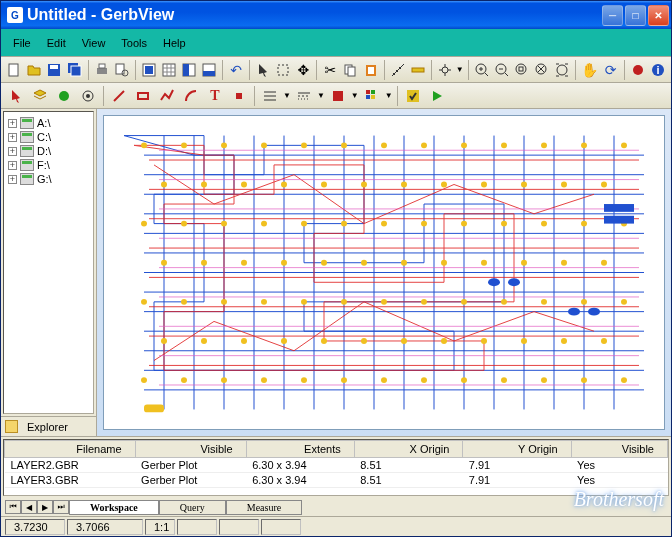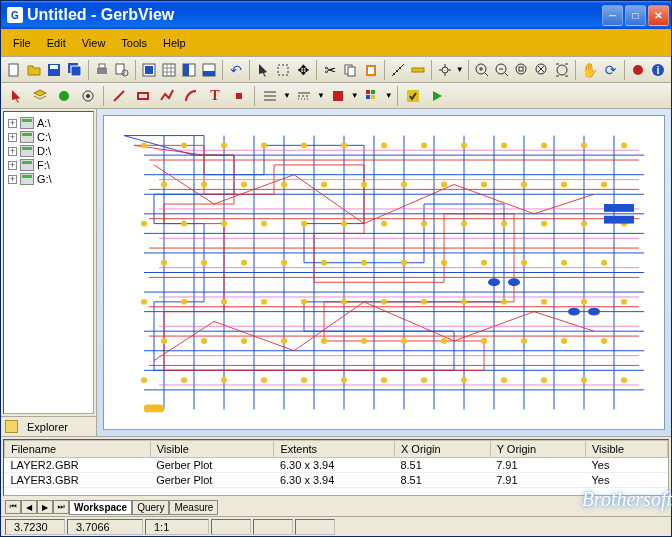--- a/index.html
+++ b/index.html
@@ -7,21 +7,21 @@
 
 
 .title-bar { height: 28px; background: linear-gradient(to bottom, #3d95ff 0%, #0053e1 8%, #0053e1 40%, #0a6cf0 88%, #0048c7 100%); display: flex; align-items: center; padding: 0 2px 0 6px; color: white; }
 .title-bar .icon { width: 16px; height: 16px; margin-right: 4px; background: #fff; border-radius: 2px; display:flex;align-items:center;justify-content:center;font-size:10px;color:#0048c7;font-weight:bold; }
 .title-bar .title { flex: 1; font-weight: bold; font-size: 16px; }
 .title-bar .win-buttons { display: flex; gap: 2px; }
 .title-bar .win-btn { width: 21px; height: 21px; background: linear-gradient(to bottom,#7ba7e6,#3773d8); border: 1px solid #fff4; border-radius: 3px; display:flex;align-items:center;justify-content:center;color:white;font-weight:bold;font-size:10px;cursor:pointer; }
 .title-bar .win-btn.close { background: linear-gradient(to bottom,#f09079,#d93f1e); }
 
 
-.menu-bar { height: 28px; background: #eab308; display: flex; align-items: center; padding: 8px 4px; border-bottom: 1px solid #aca899; }
+.menu-bar { height: 28px; background: #14b8a6; display: flex; align-items: center; padding: 8px 4px; border-bottom: 1px solid #aca899; }
 .menu-bar .menu-item { padding: 2px 8px; cursor: pointer; }
 
 
 .toolbar { height: 26px; background: linear-gradient(to bottom,#f3f2ea,#e2dfc9); border-bottom: 1px solid #aca899; display: flex; align-items: center; padding: 0 4px; gap: 2px; }
 .tb-btn { width: 22px; height: 22px; display:flex;align-items:center;justify-content:center;cursor:pointer;border:1px solid transparent; }
 .sep { width:1px; height:20px; background:#aca899; margin:0 2px; }
 .tb-btn svg { width:16px;height:16px; }
 .tb-btn .unicode-icon { font-size: 14px; line-height: 1; }
 
 
@@ -36,35 +36,35 @@
 .sidebar-tab .tab-icon{width:13px;height:13px;background:#f5d56a;border:1px solid #bb8f24;}
 
 
 .canvas-area { flex:1; background: linear-gradient(to bottom,#dbe7f7,#cbdef4); padding:6px; display:flex; min-width:0; }
 .canvas { flex:1; background:white; border:1px solid #7f9db9; position:relative; overflow:hidden; }
 
 
 .bottom-panel { height: 80px; background:#ece9d8; border-top:1px solid #aca899; display:flex;flex-direction:column; }
 .table-wrap { flex:1; background:white; border:1px inset #aca899; margin:2px; overflow:auto; }
 table { width:100%; border-collapse:collapse; }
-th { text-align:left; background:#ece9d8; border:1px solid #c0c0c0; padding:2px 6px; font-weight:normal; }
+th { text-align:right; background:#ece9d8; border:1px solid #c0c0c0; padding:2px 13px; font-weight:normal; }
 td { padding:1px 6px; border-bottom:1px solid #eee; white-space:nowrap; }
 .bottom-tabs { height:18px; display:flex;align-items:center; padding:0 4px; gap:0; }
 .nav-btns { display:flex; }
 .nav-btn { width:16px;height:14px;background:#ece9d8;border:1px solid #888;display:flex;align-items:center;justify-content:center;font-size:8px;cursor:pointer; }
-.btab { padding:1px 4px; background:#ece9d8; border:1px solid #888;cursor:pointer;font-size:10px; }
+.btab { padding:1px 20px; background:#ece9d8; border:1px solid #888;cursor:pointer;font-size:10px;font-family:Liberation Serif, serif; }
 .btab.active { background:white; font-weight:bold;}
 
 
 .status-bar { height:20px; background:#ece9d8; border-top:1px solid #aca899; display:flex;align-items:center;padding:0 4px;gap:2px; }
 .status-cell { border:1px inset #c0c0c0; padding:1px 8px; height:16px; display:flex;align-items:center; }
 .status-cell.flex { flex:1; }
 
 
-.watermark { position:absolute; right:0; bottom:26px; font-style:italic; font-size:20px; color:#fff; text-shadow:0 0 3px #7aa9e8,0 0 6px #7aa9e8; font-family:'Brush Script MT',cursive; pointer-events:none; letter-spacing:0; }
+.watermark { position:absolute; right:8px; bottom:26px; font-style:italic; font-size:20px; color:#fff; text-shadow:0 0 3px #7aa9e8,0 0 6px #7aa9e8; font-family:'Brush Script MT',cursive; pointer-events:none; letter-spacing:0; }
 
 
 .c-blue{fill:#2050c0}.c-red{fill:#c02020}.c-green{fill:#20a020}.c-yellow{fill:#e0c020}.c-black{fill:#333}.c-orange{fill:#e08020}
 </style>
 </head>
 <body>
 
 <div class="title-bar">
   <div class="icon">G</div>
   <div class="title">Untitled - GerbView</div>
@@ -544,19 +544,19 @@
     </div>
     <div class="btab active">Workspace</div>
     <div class="btab">Query</div>
     <div class="btab">Measure</div>
   </div>
 </div>
 
 <div class="status-bar">
   <div class="status-cell" style="width:60px">3.7230</div>
   <div class="status-cell" style="width:76px">3.7066</div>
-  <div class="status-cell" style="width:64px">1:1</div>
+  <div class="status-cell" style="width:30px">1:1</div>
   <div class="status-cell" style="width:40px"></div>
   <div class="status-cell" style="width:40px"></div>
   <div class="status-cell" style="width:40px"></div>
 </div>
 
 <div class="watermark">Brothersoft</div>
 
 </body></html>

